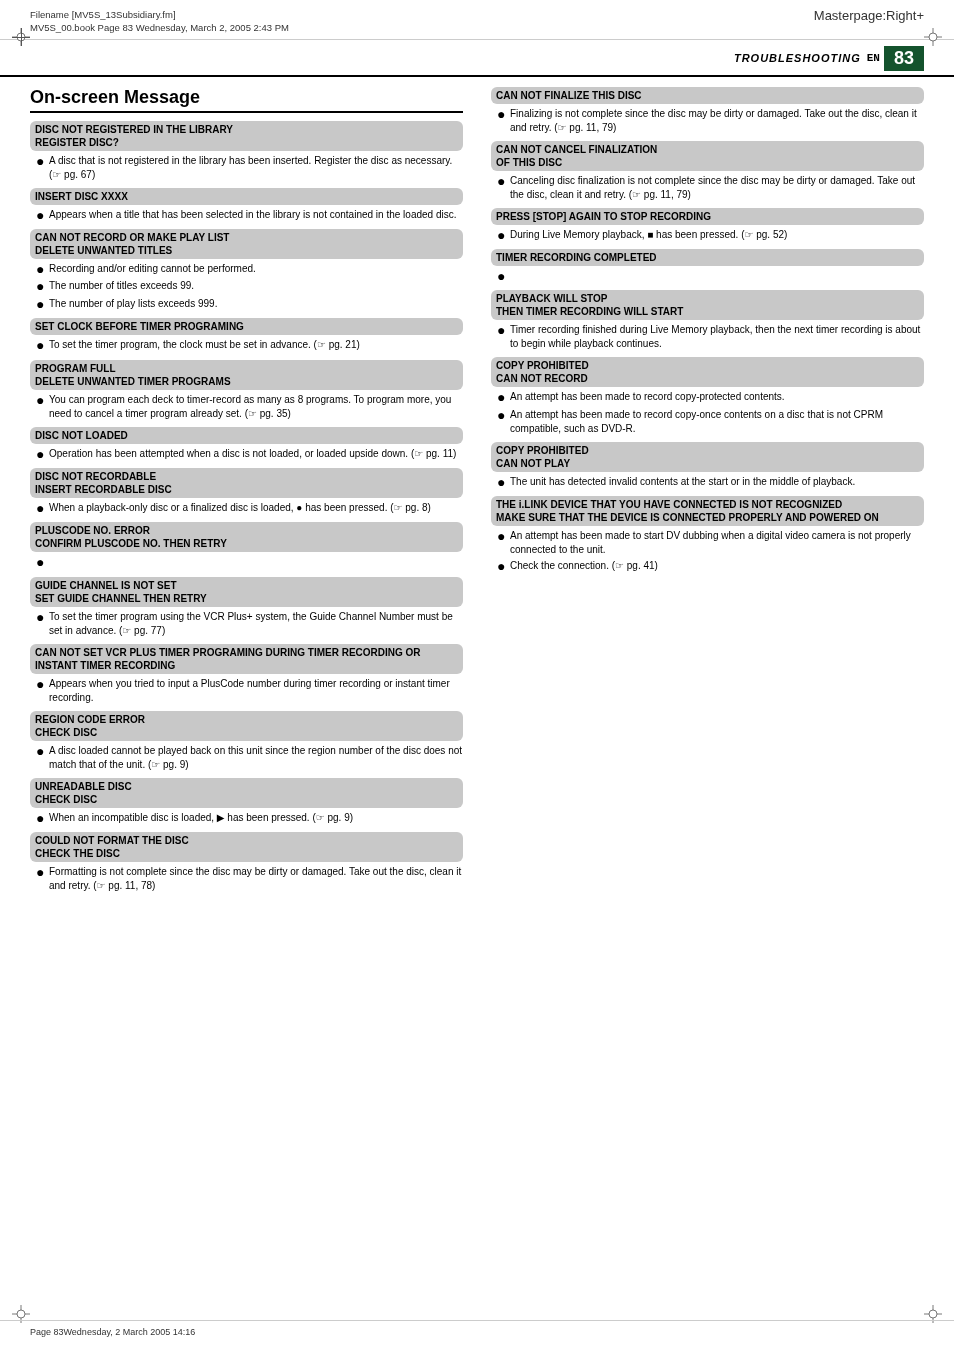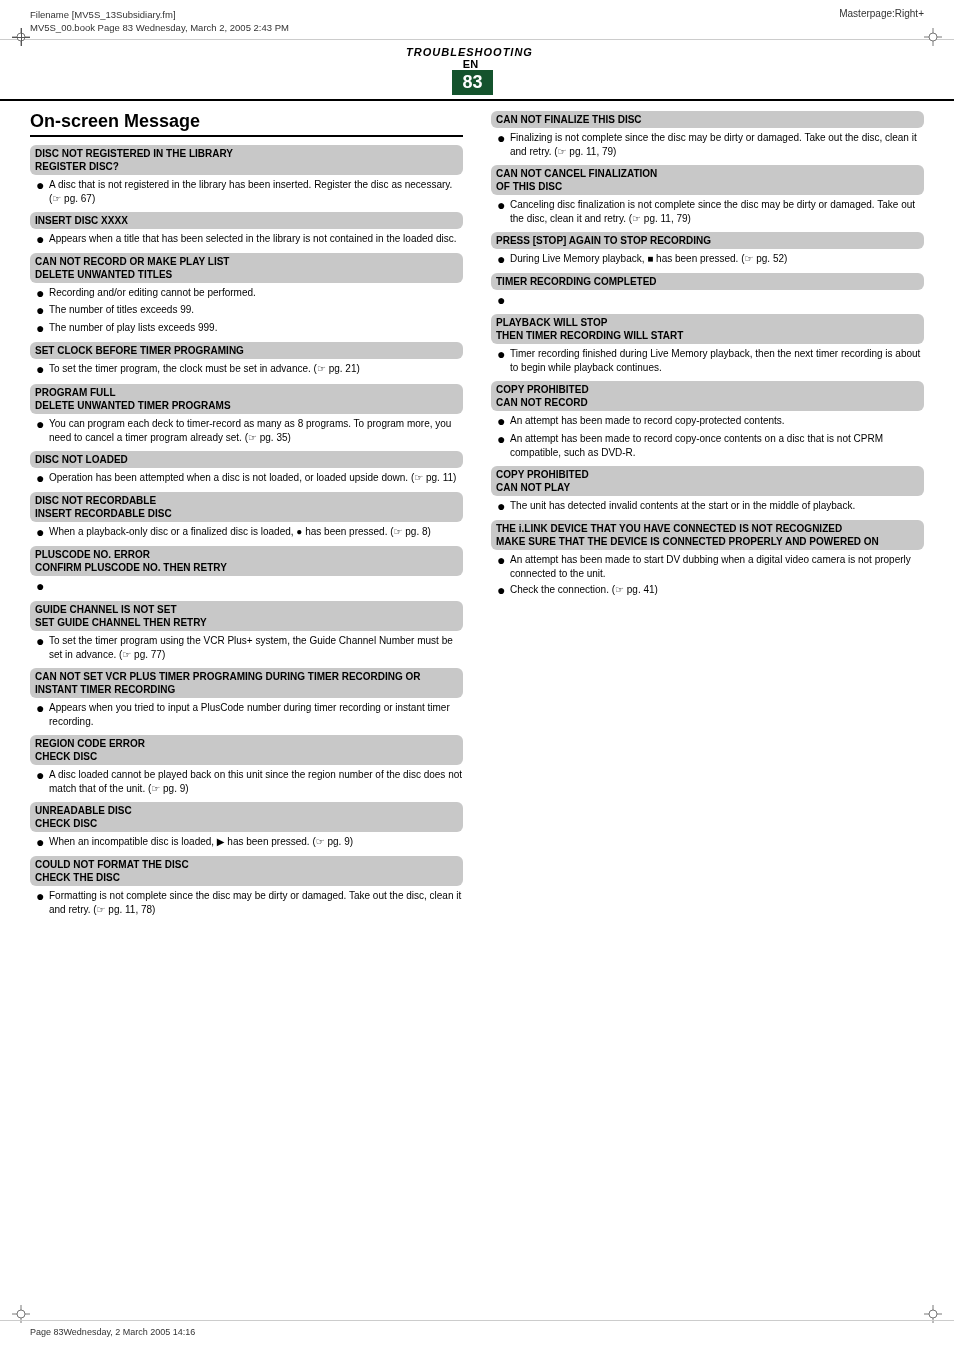--- a/index.html
+++ b/index.html
@@ -27,21 +27,21 @@
       align-items: flex-start;
       padding: 8px 30px 4px 30px;
       border-bottom: 1px solid #ccc;
     }
     .top-header-left {
       font-size: 9.5px;
       color: #333;
       line-height: 1.4;
     }
     .top-header-right {
-      font-size: 10px;
+      font-size: 13px;
       color: #333;
     }
 
     
     .corner {
       position: absolute;
       width: 18px;
       height: 18px;
     }
     .corner-tl { top: 28px; left: 12px; }
@@ -50,21 +50,20 @@
     .corner-br { bottom: 28px; right: 12px; }
     .corner svg { width: 18px; height: 18px; }
 
     
     .section-header-bar {
       display: flex;
       justify-content: flex-end;
       align-items: center;
       padding: 6px 30px 4px 21px;
       border-bottom: 2px solid #000;
-      flex-direction: column;
     }
     .section-title {
       font-size: 11px;
       font-style: italic;
       font-weight: bold;
       letter-spacing: 1px;
       margin-right: 6px;
     }
     .page-number-box {
       background: #14532d;
@@ -72,20 +71,21 @@
       font-size: 18px;
       font-weight: bold;
       padding: 2px 10px;
       display: inline-flex;
       align-items: center;
     }
     .en-label {
       font-size: 11px;
       font-weight: bold;
       margin-right: 4px;
+      font-family: Liberation Mono, monospace;
     }
 
     
     .main-content {
       display: flex;
       padding: 10px 30px 10px 30px;
       gap: 28px;
     }
 
     .left-column {

